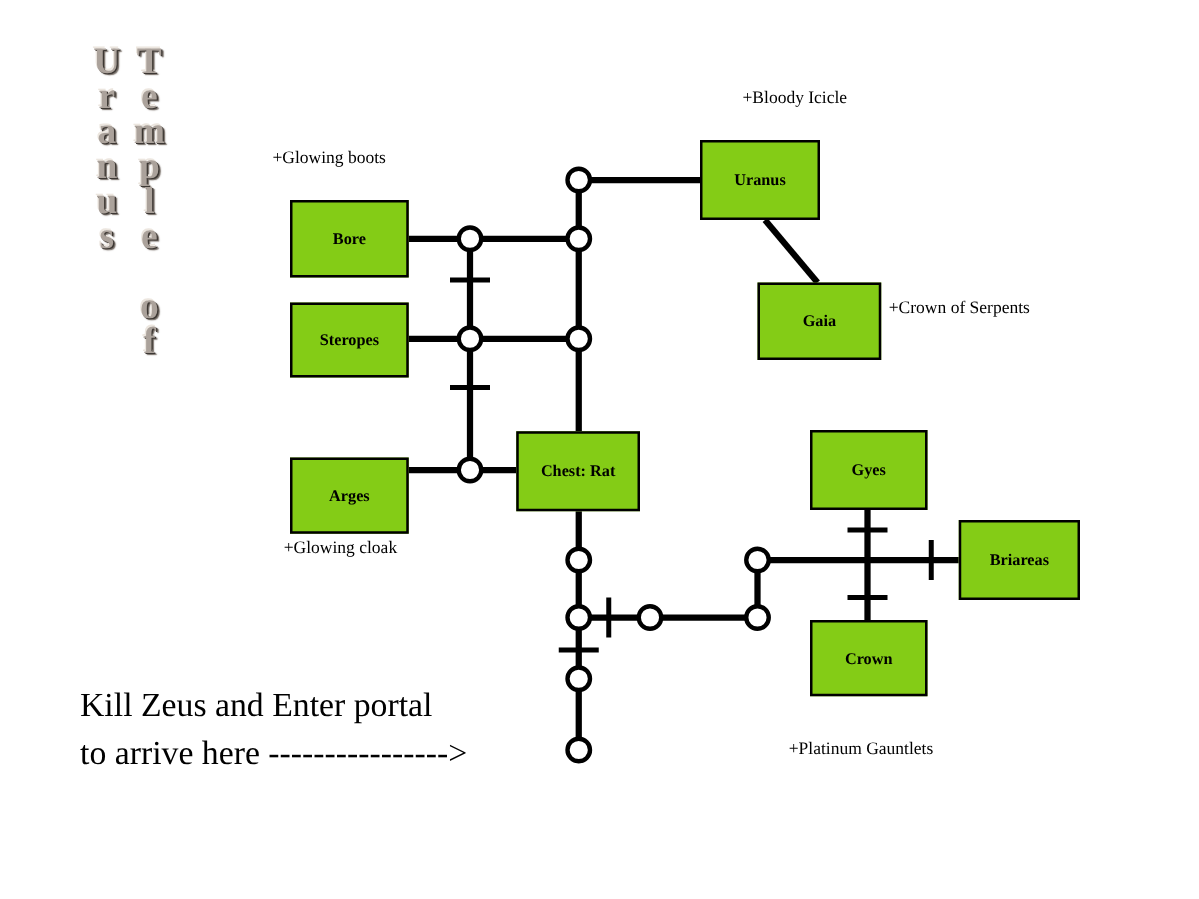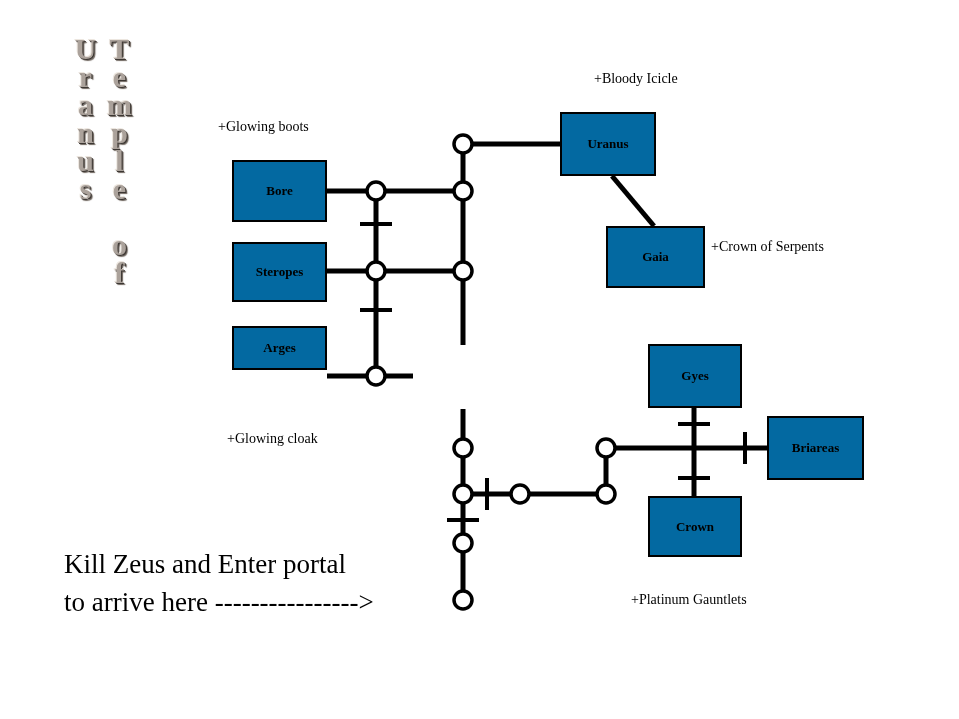--- a/index.html
+++ b/index.html
@@ -11,21 +11,21 @@
   .map-title{
     position:absolute;left:68px;top:32px;height:400px;
     writing-mode:vertical-rl;text-orientation:upright;
     font-family:"Liberation Serif",serif;font-weight:bold;font-size:30px;
     letter-spacing:-5px;
     color:#aba29b;
     text-shadow:1px 1px 0 #3c3733,-1px -1px 0 #ece6df,2px 2px 1px #6e655e;
   }
   
   .room{
-    position:absolute;border:2px solid #000;background:#0369a1;
+    position:absolute;border:2px solid #000;background:#84cc16;
     display:flex;align-items:center;justify-content:center;
     font-weight:bold;font-size:13px;
     box-sizing:border-box;z-index:3;
   }
   
   svg.map-lines{position:absolute;left:0;top:0;z-index:2;}
   
   .item-label{
     position:absolute;font-size:14px;white-space:nowrap;z-index:4;font-family:Liberation Serif, serif;
   }
@@ -85,22 +85,25 @@
 
   <div class="room" style="left:560px;top:112px;width:96px;height:64px">
     <span>Uranus</span>
   </div>
   <div class="room" style="left:232px;top:160px;width:95px;height:62px">
     <span>Bore</span>
   </div>
   <div class="room" style="left:232px;top:242px;width:95px;height:60px">
     <span>Steropes</span>
   </div>
-  <div class="room" style="left:232px;top:326px;width:95px;height:44px">
+  <div class="room" style="left:232px;top:366px;width:95px;height:61px">
     <span>Arges</span>
+  </div>
+  <div class="room" style="left:413px;top:345px;width:99px;height:64px">
+    <span>Chest: Rat</span>
   </div>
   <div class="room" style="left:606px;top:226px;width:99px;height:62px">
     <span>Gaia</span>
   </div>
   <div class="room" style="left:648px;top:344px;width:94px;height:64px">
     <span>Gyes</span>
   </div>
   <div class="room" style="left:767px;top:416px;width:97px;height:64px">
     <span>Briareas</span>
   </div>

